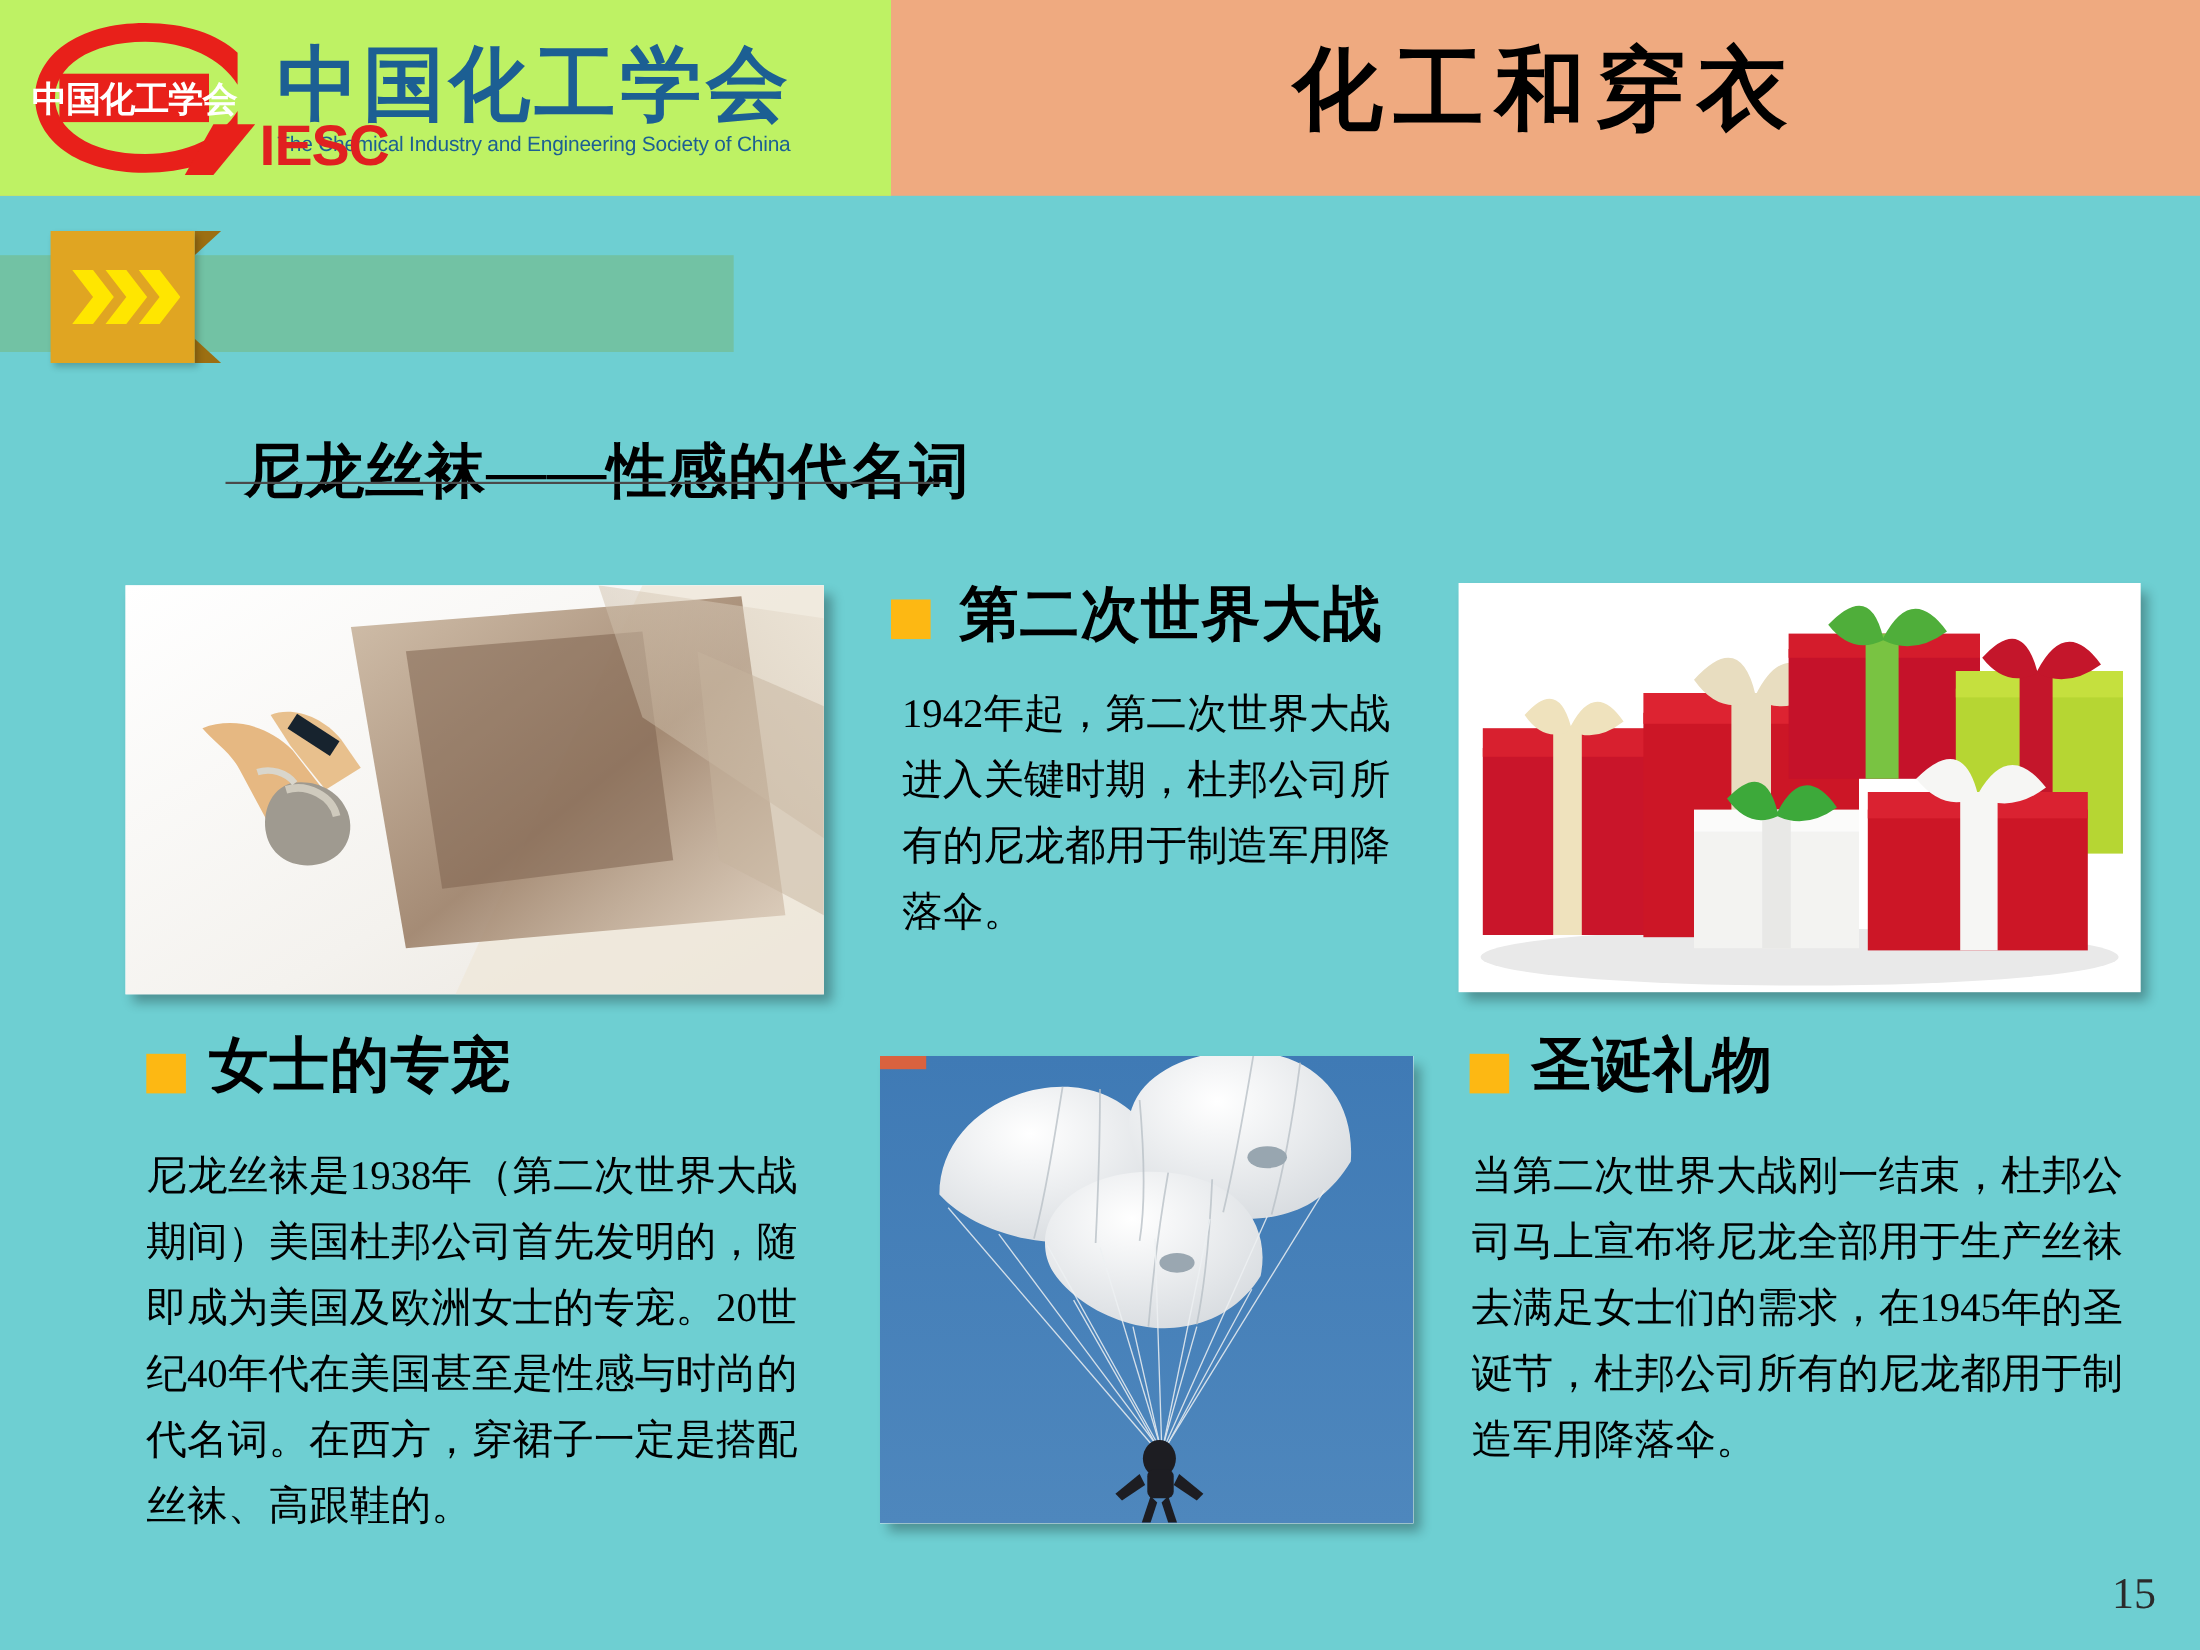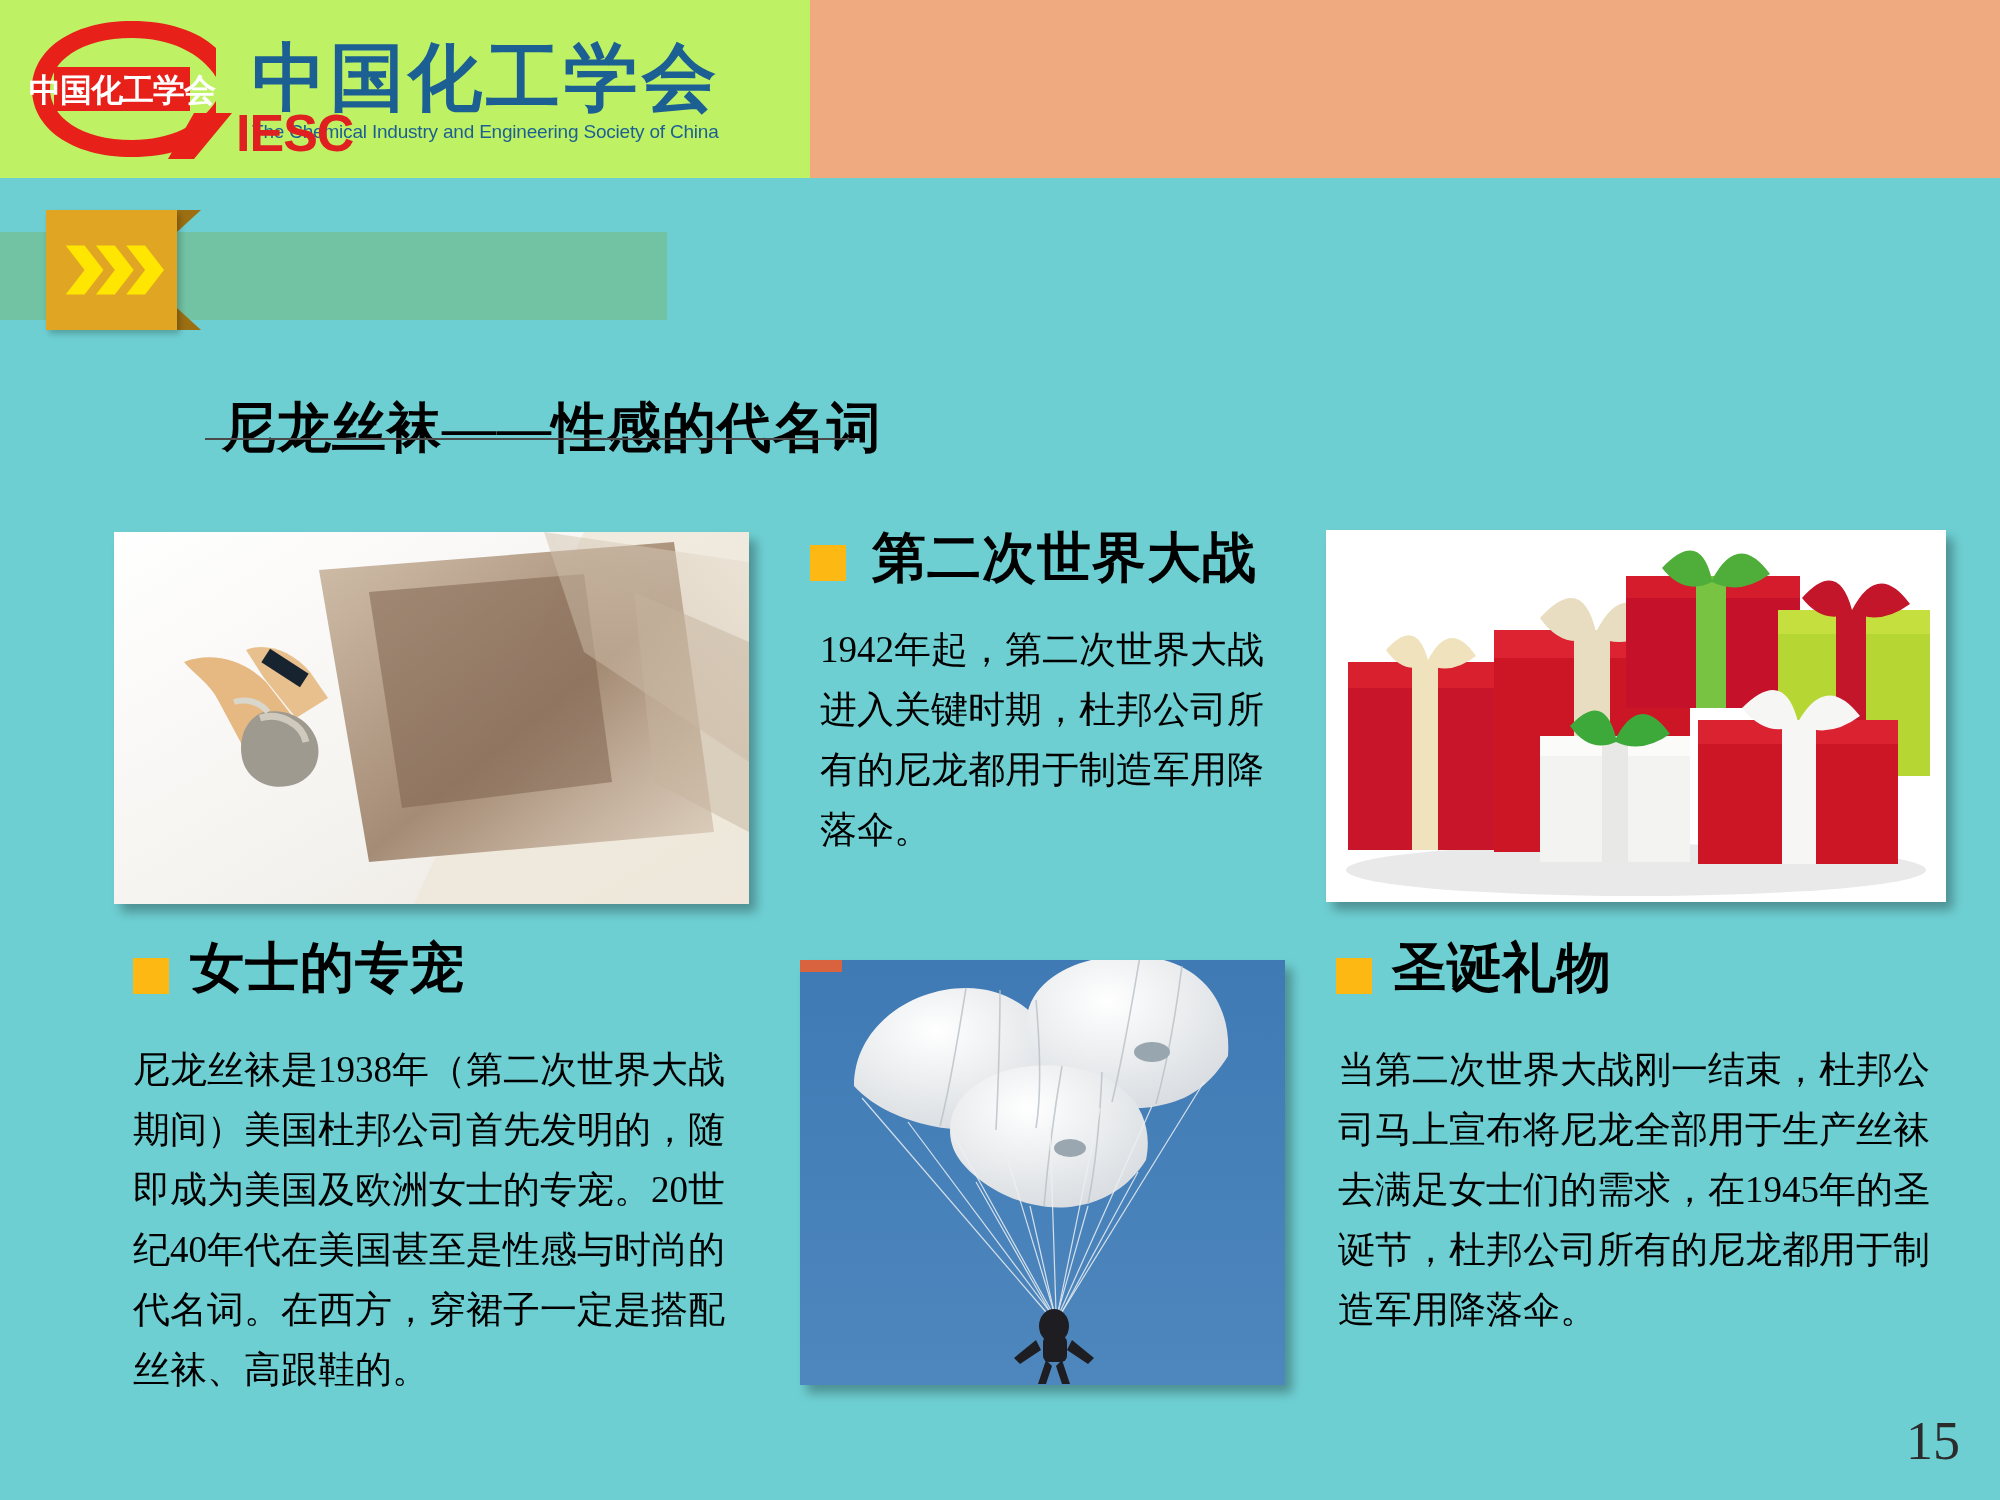--- a/index.html
+++ b/index.html
@@ -136,21 +136,21 @@
   #b2-body { left:133px; top:1040px; width:610px; }
 
   
   #b3-sq   { left:1336px; top:958px; }
   #b3-tt   { left:1392px; top:932px; }
   #b3-body { left:1338px; top:1040px; width:600px; }
 
   
   #page-no {
     position:absolute; right:40px; bottom:28px;
-    font-size:54px; color:#2b2b2b;
+    font-size:40px; color:#2b2b2b;
     font-family:"Liberation Serif","DejaVu Serif",serif;
   }
 </style>
 </head>
 <body>
 
 <div id="header">
 
   <div id="logo-panel">
 
@@ -166,20 +166,21 @@
       </svg>
       <span id="iesc">IESC</span>
     </div>
 
     <div id="logo-text-wrap">
       <div id="logo-cn">中国化工学会</div>
       <div id="logo-en">The Chemical Industry and Engineering Society of China</div>
     </div>
   </div>
 
+  <div id="slide-title">化工和穿衣</div>
 </div>
 
 <div id="section-row">
   <div id="section-green-bar"></div>
   <div id="badge-fold"></div>
   <div id="badge-fold2"></div>
   <div id="chevron-badge">
     <svg viewBox="0 0 110 80" width="104" height="76" aria-hidden="true">
       <g fill="#ffe600">
         <path d="M6 14 L26 14 L46 40 L26 66 L6 66 L26 40 Z"></path>

